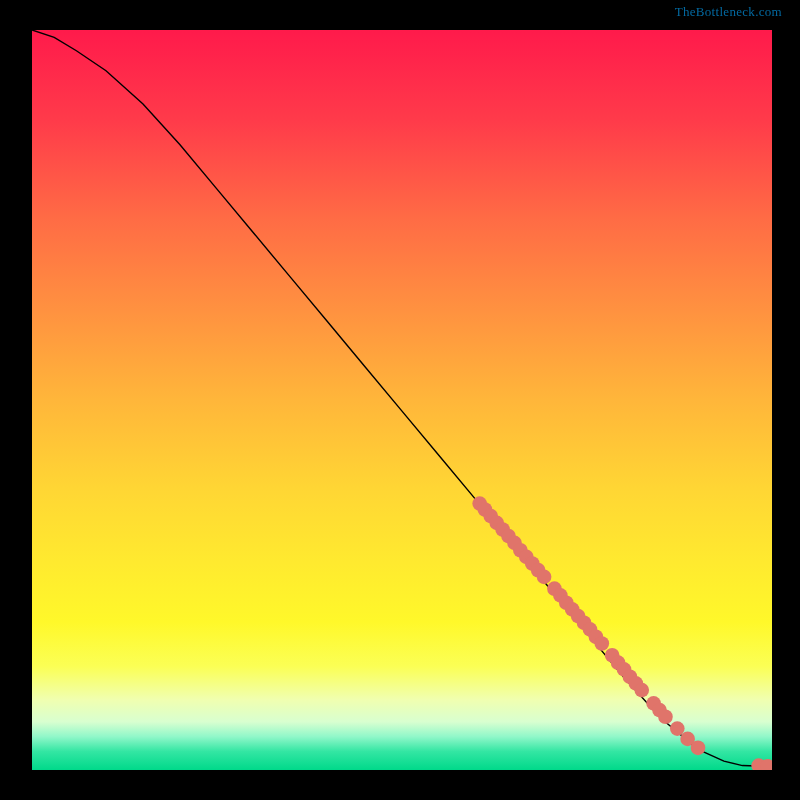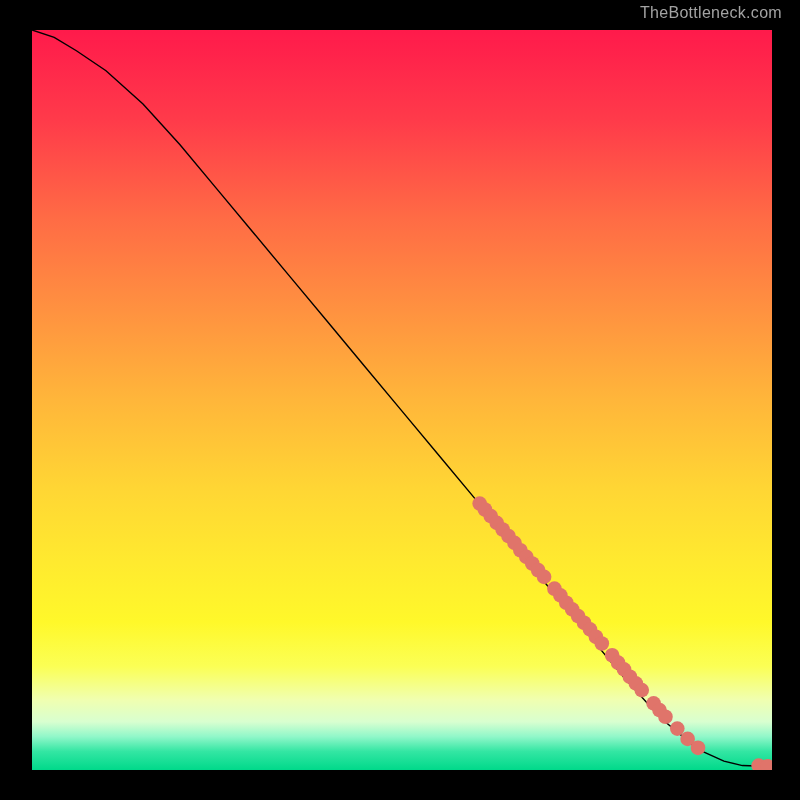--- a/index.html
+++ b/index.html
@@ -13,25 +13,26 @@
   }
   .stage {
     position: relative;
     width: 800px;
     height: 800px;
   }
   .watermark {
     position: absolute;
     top: 4px;
     right: 18px;
-    color: #a3a3a3;
-    font-size: 16px;
+    color: #0369a1;
+    font-size: 13px;
     letter-spacing: 0.3px;
     font-weight: 500;
     z-index: 10;
+    font-family: Liberation Serif, serif;
   }
   .plot {
     position: absolute;
     left: 32px;
     top: 30px;
     width: 740px;
     height: 740px;
   }
 </style>
 </head>

